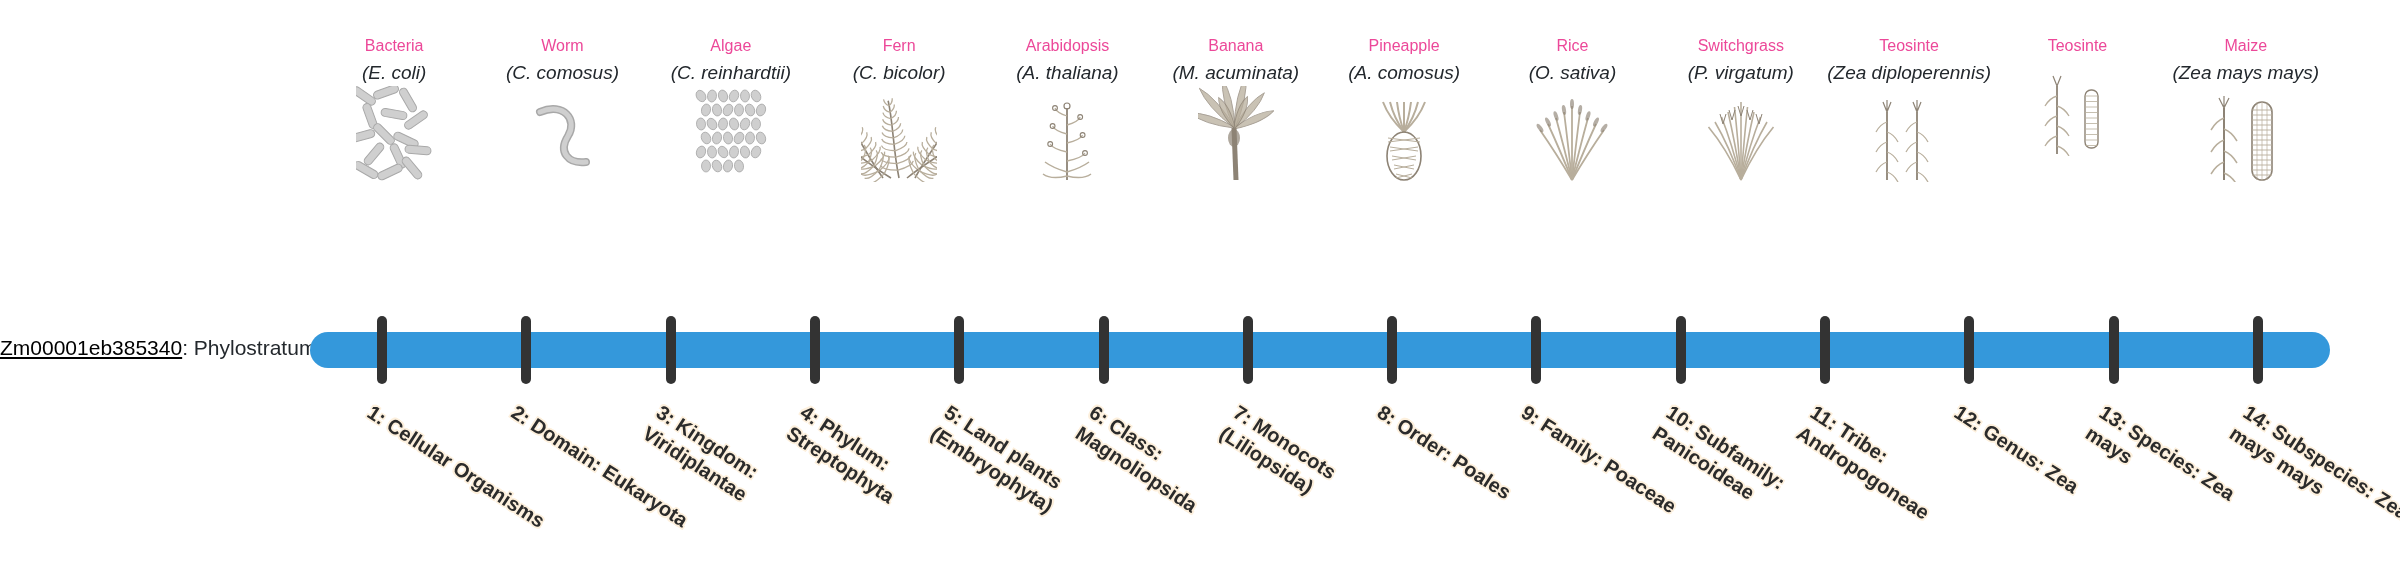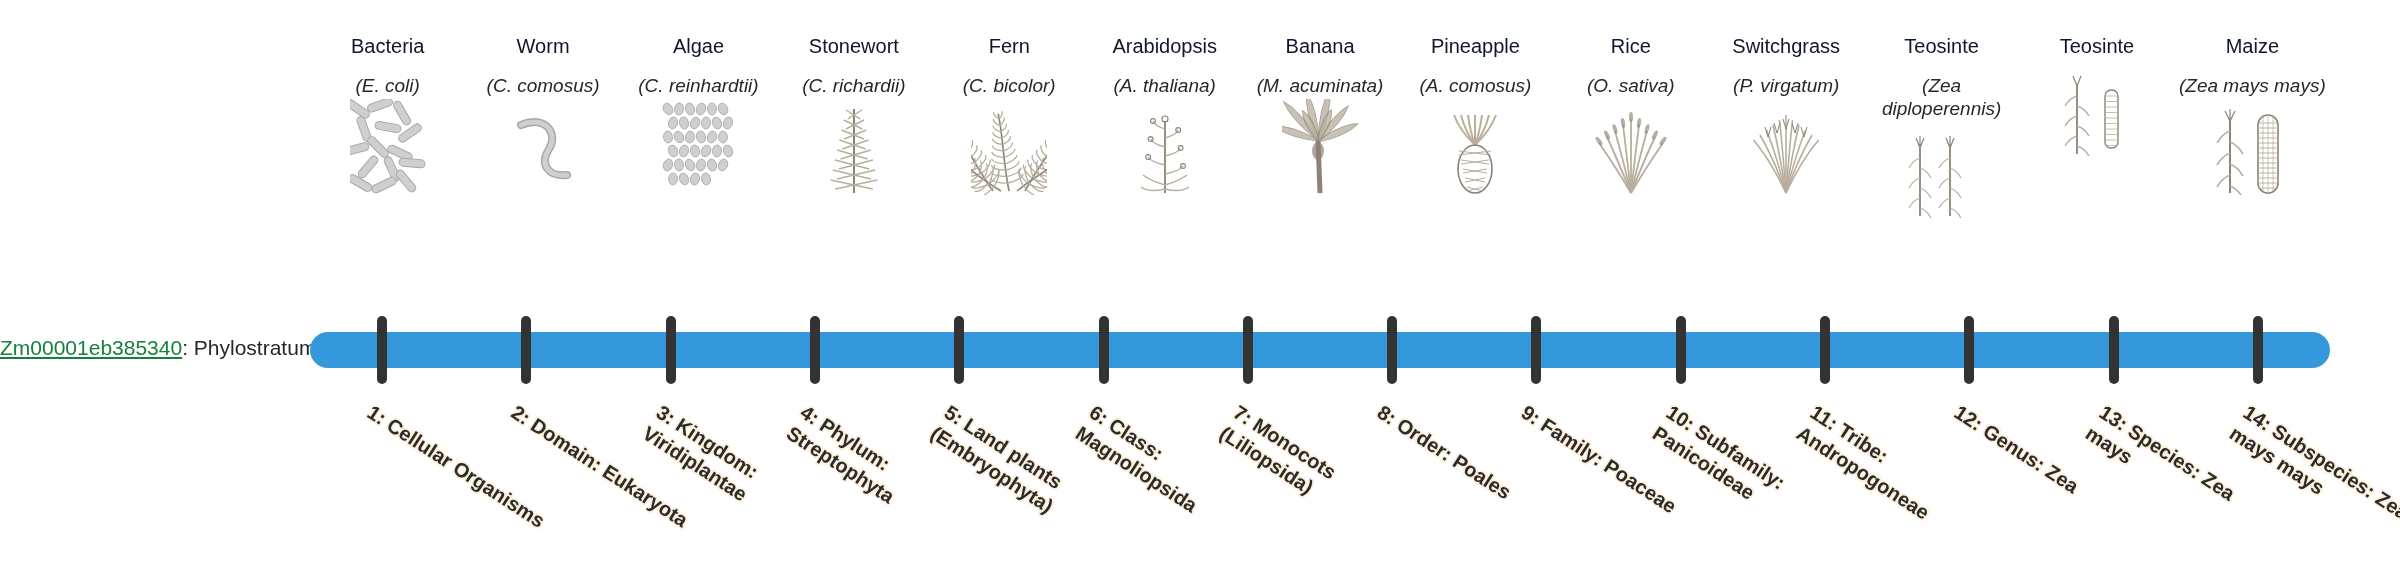--- a/index.html
+++ b/index.html
@@ -26,21 +26,21 @@
     position: absolute;
     left: 0px;
     top: 335px;
     width: 290px;
     text-align: right;
     font-size: 21px;
     line-height: 26px;
     white-space: nowrap;
   }
   #gene-label .gene-id {
-    color: #15803d;
+    color: #000000;
     text-decoration: underline;
     cursor: pointer;
   }
   #gene-label .gene-strat {
     color: #23282d;
   }
 
   
   #species-row {
     position: absolute;
@@ -52,28 +52,28 @@
     align-items: flex-start;
   }
   .species-col {
     flex: 1 1 0;
     min-width: 0;
     display: flex;
     flex-direction: column;
     align-items: center;
   }
   .sp-common {
-    font-size: 20px;
+    font-size: 16px;
     line-height: 24px;
-    color: #0f172a;
+    color: #ec4899;
     text-align: center;
     white-space: nowrap;
   }
   .sp-latin {
-    margin-top: 16px;
+    margin-top: 3px;
     font-size: 19px;
     line-height: 23px;
     font-style: italic;
     color: #23282d;
     text-align: center;
     max-width: 100%;
     word-break: break-word;
   }
   .sp-art {
     margin-top: 6px;
@@ -246,37 +246,20 @@
             <ellipse cx="52" cy="66" rx="4.5" ry="6" fill="#cfcfcf" stroke="#a8a8a8" stroke-width="0.8" transform="rotate(-14 52 66)"></ellipse>
             <ellipse cx="63" cy="66" rx="4.5" ry="6" fill="#cfcfcf" stroke="#a8a8a8" stroke-width="0.8" transform="rotate(23 63 66)"></ellipse>
             <ellipse cx="13" cy="80" rx="4.5" ry="6" fill="#cfcfcf" stroke="#a8a8a8" stroke-width="0.8" transform="rotate(0 13 80)"></ellipse>
             <ellipse cx="24" cy="80" rx="4.5" ry="6" fill="#cfcfcf" stroke="#a8a8a8" stroke-width="0.8" transform="rotate(-23 24 80)"></ellipse>
             <ellipse cx="35" cy="80" rx="4.5" ry="6" fill="#cfcfcf" stroke="#a8a8a8" stroke-width="0.8" transform="rotate(14 35 80)"></ellipse>
             <ellipse cx="46" cy="80" rx="4.5" ry="6" fill="#cfcfcf" stroke="#a8a8a8" stroke-width="0.8" transform="rotate(-9 46 80)"></ellipse>
           </svg>
         </div>
       </div>
       <div class="species-col">
-        <div class="sp-common">Stonewort</div>
-        <div class="sp-latin">(C. richardii)</div>
-        <div class="sp-art">
-          <svg width="76" height="96" viewBox="0 0 76 96">
-            <path d="M38 94 L38 10" stroke="#8d8375" stroke-width="2" fill="none"></path>
-            <path d="M38 16 L30 11 M38 16 L46 11 M38 16 L31.6 20 M38 16 L44.4 20" stroke="#b8ae9c" stroke-width="1.4" fill="none"></path>
-            <path d="M38 26 L27.8 21 M38 26 L48.2 21 M38 26 L29.84 30 M38 26 L46.16 30" stroke="#b8ae9c" stroke-width="1.4" fill="none"></path>
-            <path d="M38 36 L25.6 31 M38 36 L50.4 31 M38 36 L28.08 40 M38 36 L47.92 40" stroke="#b8ae9c" stroke-width="1.4" fill="none"></path>
-            <path d="M38 46 L23.4 41 M38 46 L52.6 41 M38 46 L26.32 50 M38 46 L49.68 50" stroke="#b8ae9c" stroke-width="1.4" fill="none"></path>
-            <path d="M38 56 L21.2 51 M38 56 L54.8 51 M38 56 L24.56 60 M38 56 L51.44 60" stroke="#b8ae9c" stroke-width="1.4" fill="none"></path>
-            <path d="M38 66 L19 61 M38 66 L57 61 M38 66 L22.799999999999997 70 M38 66 L53.2 70" stroke="#b8ae9c" stroke-width="1.4" fill="none"></path>
-            <path d="M38 76 L16.799999999999997 71 M38 76 L59.2 71 M38 76 L21.039999999999996 80 M38 76 L54.96000000000001 80" stroke="#b8ae9c" stroke-width="1.4" fill="none"></path>
-            <path d="M38 86 L14.599999999999998 81 M38 86 L61.400000000000006 81 M38 86 L19.279999999999998 90 M38 86 L56.72 90" stroke="#b8ae9c" stroke-width="1.4" fill="none"></path>
-          </svg>
-        </div>
-      </div>
-      <div class="species-col">
         <div class="sp-common">Fern</div>
         <div class="sp-latin">(C. bicolor)</div>
         <div class="sp-art">
           <svg width="76" height="96" viewBox="0 0 76 96">
             <g transform="translate(38,92) rotate(-8)">
               <path d="M0 0 C -2 -30, 2 -55, 0 -78" stroke="#8d8375" stroke-width="1.6" fill="none"></path>
               <path d="M0 -8 q-15 -2 -16.5 -7" stroke="#b8ae9c" stroke-width="1.3" fill="none"></path>
               <path d="M0 -8 q15 -2 16.5 -7" stroke="#b8ae9c" stroke-width="1.3" fill="none"></path>
               <path d="M0 -14.5 q-13.9 -2 -15.290000000000001 -7" stroke="#b8ae9c" stroke-width="1.3" fill="none"></path>
               <path d="M0 -14.5 q13.9 -2 15.290000000000001 -7" stroke="#b8ae9c" stroke-width="1.3" fill="none"></path>

